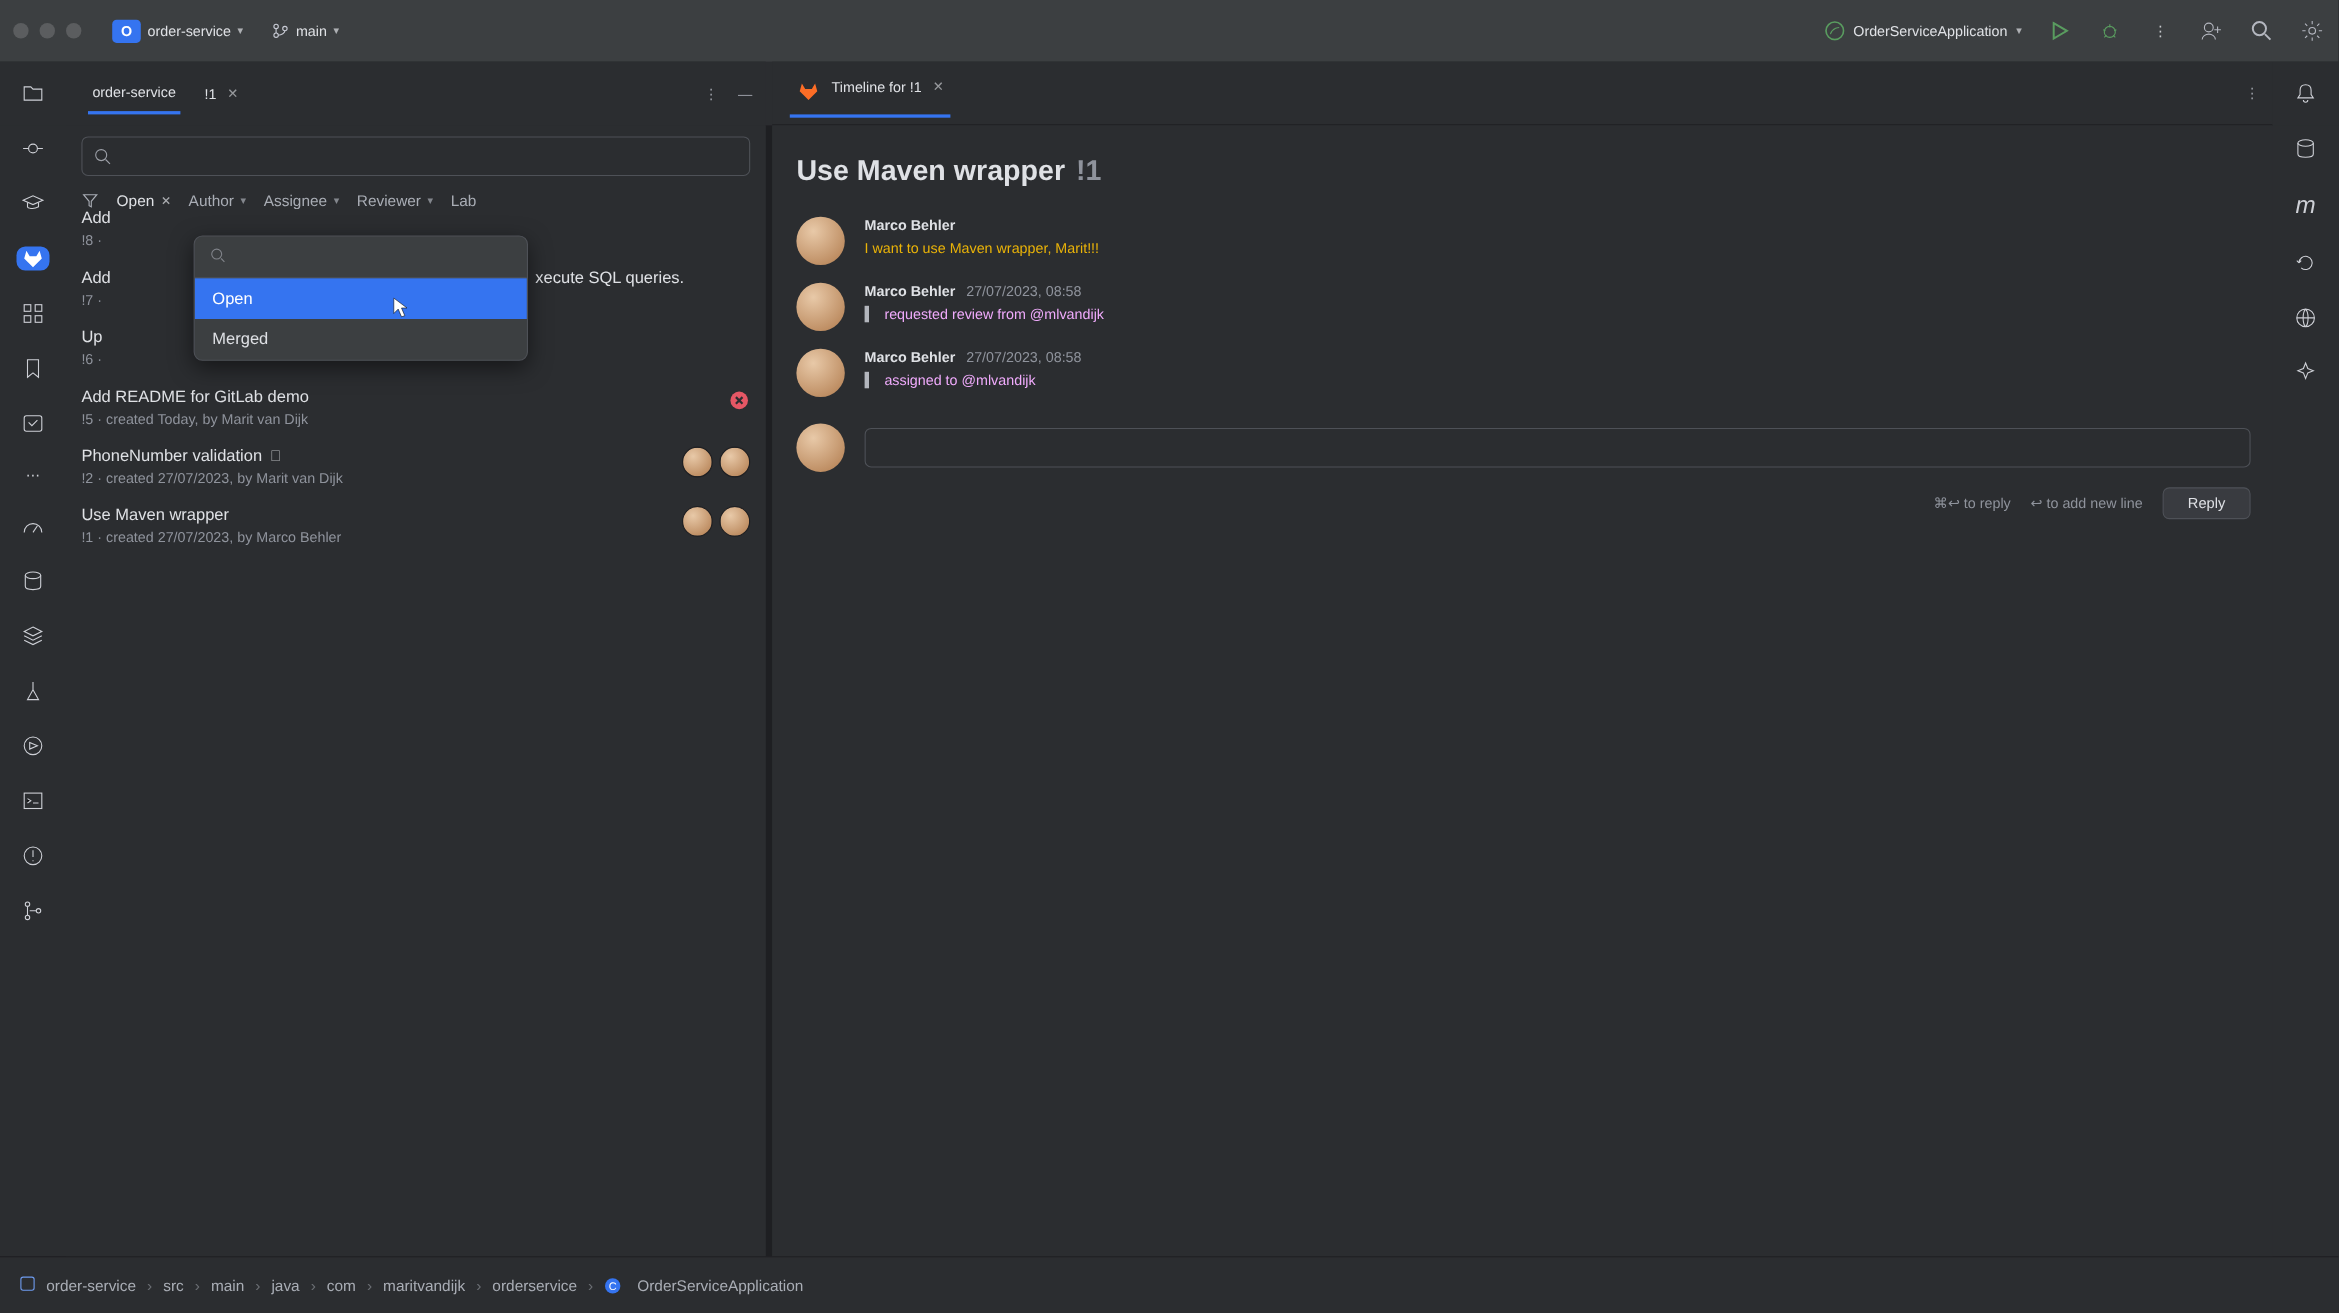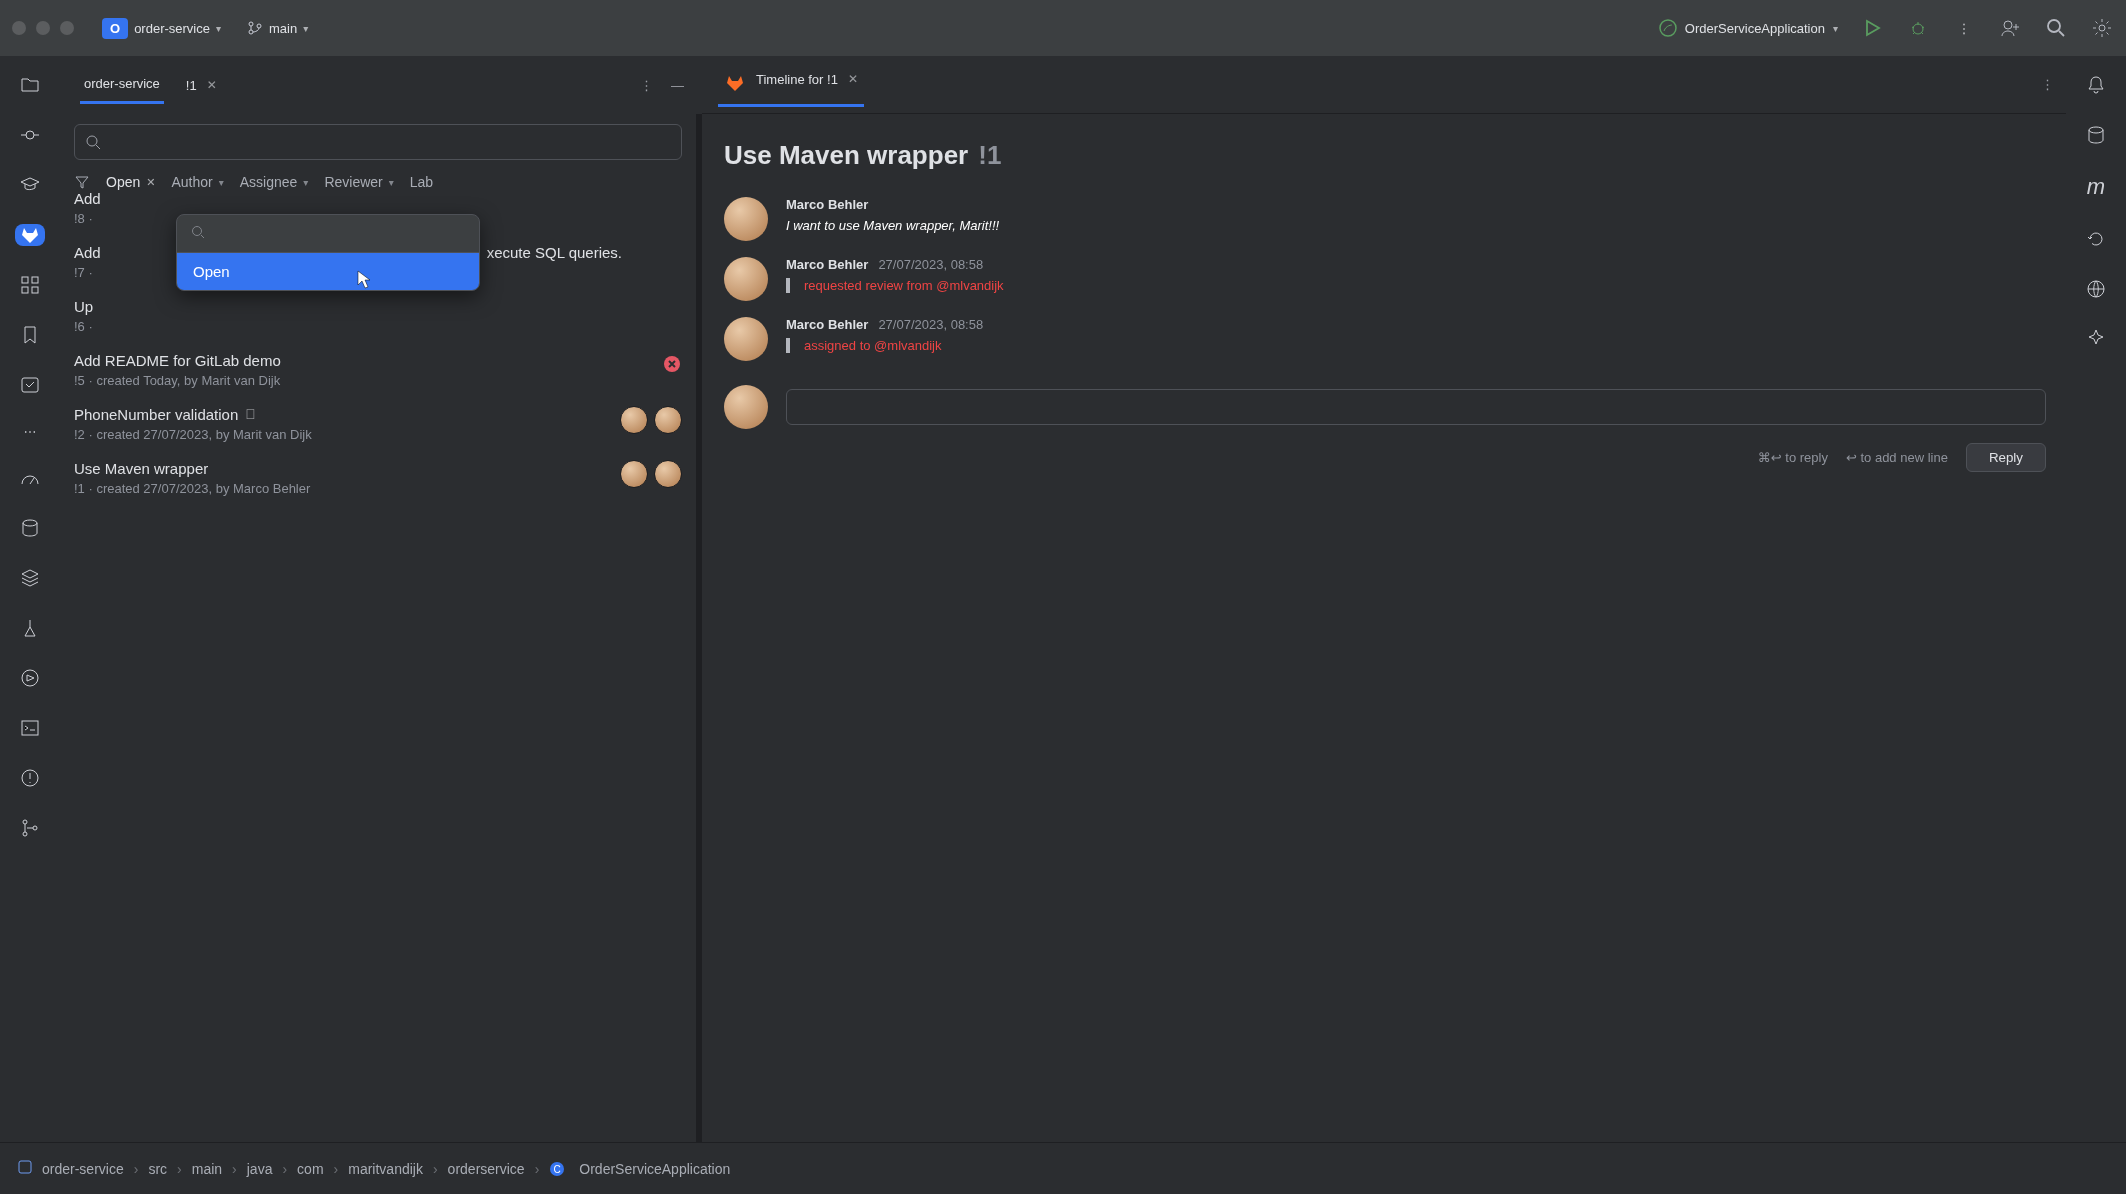--- a/index.html
+++ b/index.html
@@ -66,22 +66,22 @@
 .detail-body { grid-column: 4 / 5; grid-row: 2; background: #2b2d30; padding: 26px 20px 0 22px; display: flex; flex-direction: column; position: relative; }
 .detail-title { font-size: 26px; font-weight: 600; display: flex; gap: 10px; margin-bottom: 26px; }
 .detail-title .mrno { color: #8f939c; }
 .thread { display: flex; flex-direction: column; gap: 16px; }
 .msg { display: flex; gap: 18px; }
 .avatar-big { width: 44px; height: 44px; border-radius: 50%; background: radial-gradient(circle at 35% 30%, #e8c9a8, #b07a4c); flex-shrink: 0; }
 .msg-body { display: flex; flex-direction: column; gap: 6px; }
 .msg-head { display: flex; gap: 10px; align-items: baseline; }
 .msg-author { font-weight: 600; color: #dfe1e5; }
 .msg-time { color: #8f939c; }
-.msg-text { color: #ffffff; font-style: italic; }
-.sys-line { border-left: 4px solid #b3b6bd; padding-left: 14px; color: #ef4444; }
+.msg-text { color: #eab308; }
+.sys-line { border-left: 4px solid #b3b6bd; padding-left: 14px; color: #f0abfc; }
 .reply-row { display: flex; gap: 18px; margin-top: 24px; align-items: center; }
 .reply-input { flex: 1; height: 36px; border: 1px solid #4e5157; border-radius: 6px; background: #2b2d30; }
 .reply-hints { display: flex; justify-content: flex-end; gap: 18px; align-items: center; margin-top: 14px; color: #8f939c; font-size: 13px; }
 .reply-btn { border: 1px solid #4e5157; border-radius: 6px; padding: 6px 22px; color: #dfe1e5; background: #393b40; }
 
 .breadcrumb { grid-column: 1 / 6; grid-row: 3; display: flex; align-items: center; gap: 10px; padding: 0 18px; background: #2b2d30; color: #a9adb5; font-size: 14px; border-top: 1px solid #1e1f22; }
 .crumb-sep { opacity: .5; }
 .right-rail { position: relative; }
 .m-ital { font-size: 22px; font-style: italic; }
 .label-icon { font-size: 14px; opacity: .7; }
@@ -351,20 +351,21 @@
       <div class="dd-search">
         <svg width="14" height="14" viewBox="0 0 14 14">
             <circle cx="6" cy="6" r="4.5" fill="none" stroke="#9da0a8"></circle>
             <path d="M10 10l3 3" stroke="#9da0a8"></path>
           </svg>
       </div>
       <div id="dd-items">
           <div class="dd-item sel">Open<span class="cursor"><svg width="18" height="22" viewBox="0 0 18 22">
                 <path d="M3 2l0 14 4-4 3 7 3-1-3-7h5z" fill="#fff" stroke="#000" stroke-width="0.5"></path>
               </svg></span></div>
+          <div class="dd-item">Merged</div>
         </div>
     </div>
   </div>
 
   <div class="splitter"></div>
 
   <div class="detail-body">
     <div class="detail-title">
       <span>Use Maven wrapper</span>
       <span class="mrno">!1</span>

